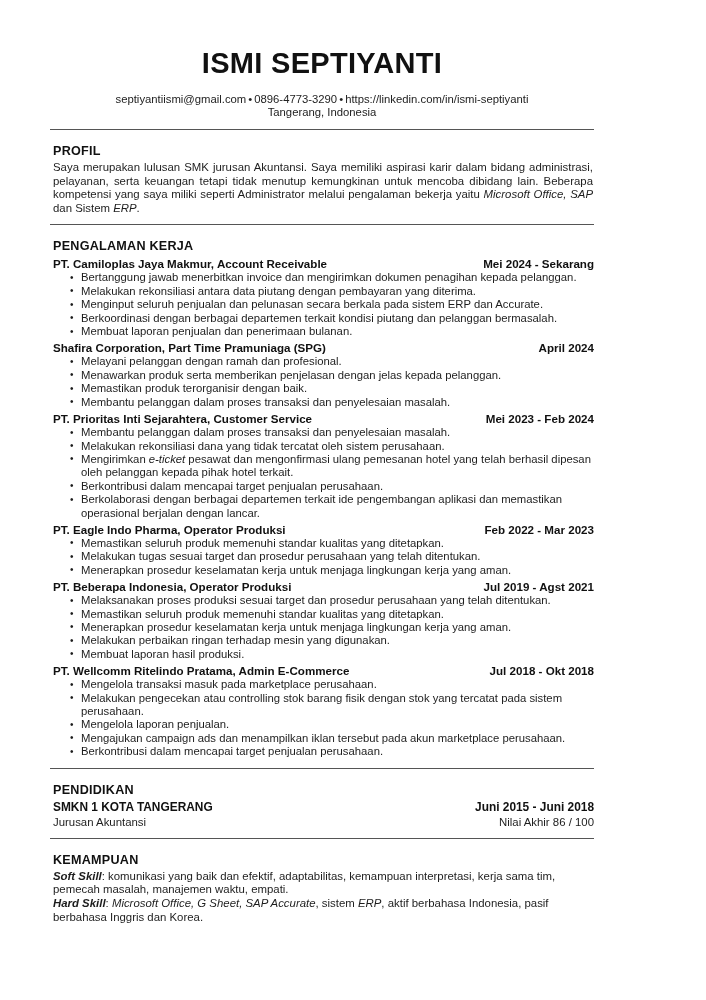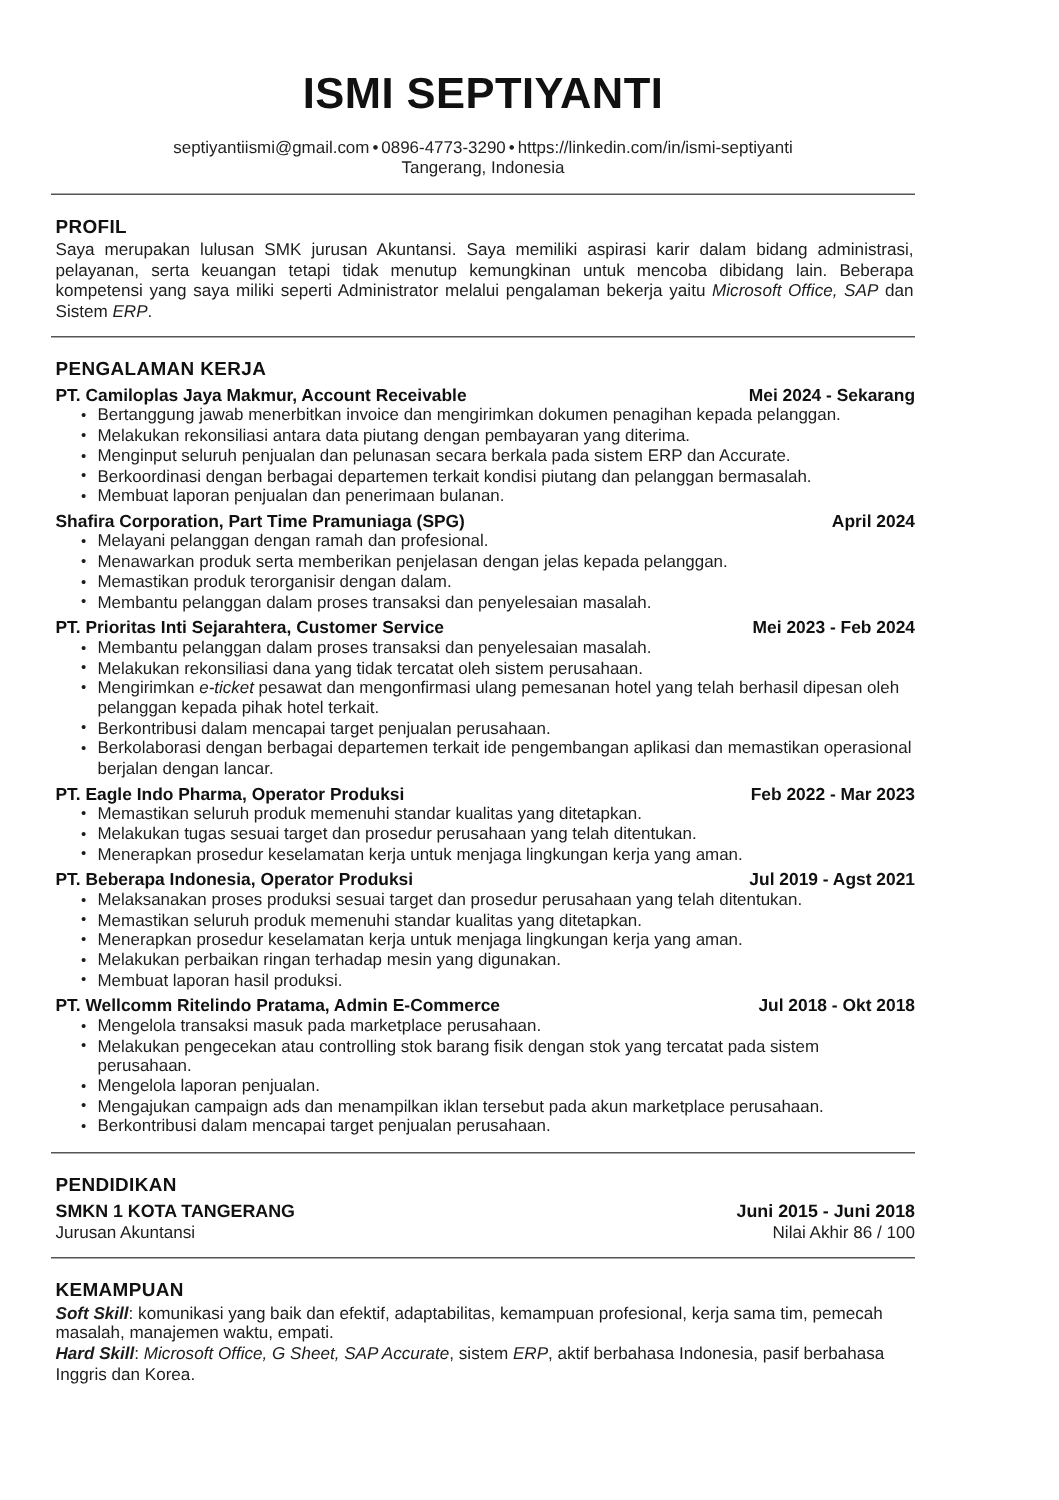--- a/index.html
+++ b/index.html
@@ -11,21 +11,21 @@
   body {
     width: 706px;
     height: 1000px;
     font-family: "Liberation Sans", sans-serif;
     color: #1a1a1a;
     overflow: hidden;
   }
   .page {
     width: 644px;
     height: 1000px;
-    padding: 0 34px;
+    padding: 0 50px;
     position: relative;
   }
 
   
   .header { padding-top: 48px; text-align: center; }
   .name {
     font-size: 29px;
     font-weight: bold;
     letter-spacing: 0.3px;
     line-height: 1.1;
@@ -174,21 +174,21 @@
     </div>
 
     <div class="entry">
       <div class="entry-head">
         <span class="org">Shafira Corporation, Part Time Pramuniaga (SPG)</span>
         <span class="when">April 2024</span>
       </div>
       <ul class="bullets">
         <li>Melayani pelanggan dengan ramah dan profesional.</li>
         <li>Menawarkan produk serta memberikan penjelasan dengan jelas kepada pelanggan.</li>
-        <li>Memastikan produk terorganisir dengan dalam.</li>
+        <li>Memastikan produk terorganisir dengan baik.</li>
         <li>Membantu pelanggan dalam proses transaksi dan penyelesaian masalah.</li>
       </ul>
     </div>
 
     <div class="entry">
       <div class="entry-head">
         <span class="org">PT. Prioritas Inti Sejarahtera, Customer Service</span>
         <span class="when">Mei 2023 - Feb 2024</span>
       </div>
       <ul class="bullets">
@@ -252,17 +252,17 @@
     <div class="edu-row secondary">
       <span>Jurusan Akuntansi</span>
       <span>Nilai Akhir 86 / 100</span>
     </div>
   </div>
 
   <div class="rule"></div>
 
   <div class="section">
     <div class="section-title">KEMAMPUAN</div>
-    <div class="skill-line"><span class="skill-label">Soft Skill</span><span>: </span><span>komunikasi yang baik dan efektif, adaptabilitas, kemampuan profesional, kerja sama tim, pemecah masalah, manajemen waktu, empati.</span></div>
+    <div class="skill-line"><span class="skill-label">Soft Skill</span><span>: </span><span>komunikasi yang baik dan efektif, adaptabilitas, kemampuan interpretasi, kerja sama tim, pemecah masalah, manajemen waktu, empati.</span></div>
     <div class="skill-line"><span class="skill-label">Hard Skill</span><span>: </span><i>Microsoft Office, G Sheet, SAP Accurate</i><span>, sistem </span><i>ERP</i><span>, aktif berbahasa Indonesia, pasif berbahasa Inggris dan Korea.</span></div>
   </div>
 
 </div>
 
 </body></html>

